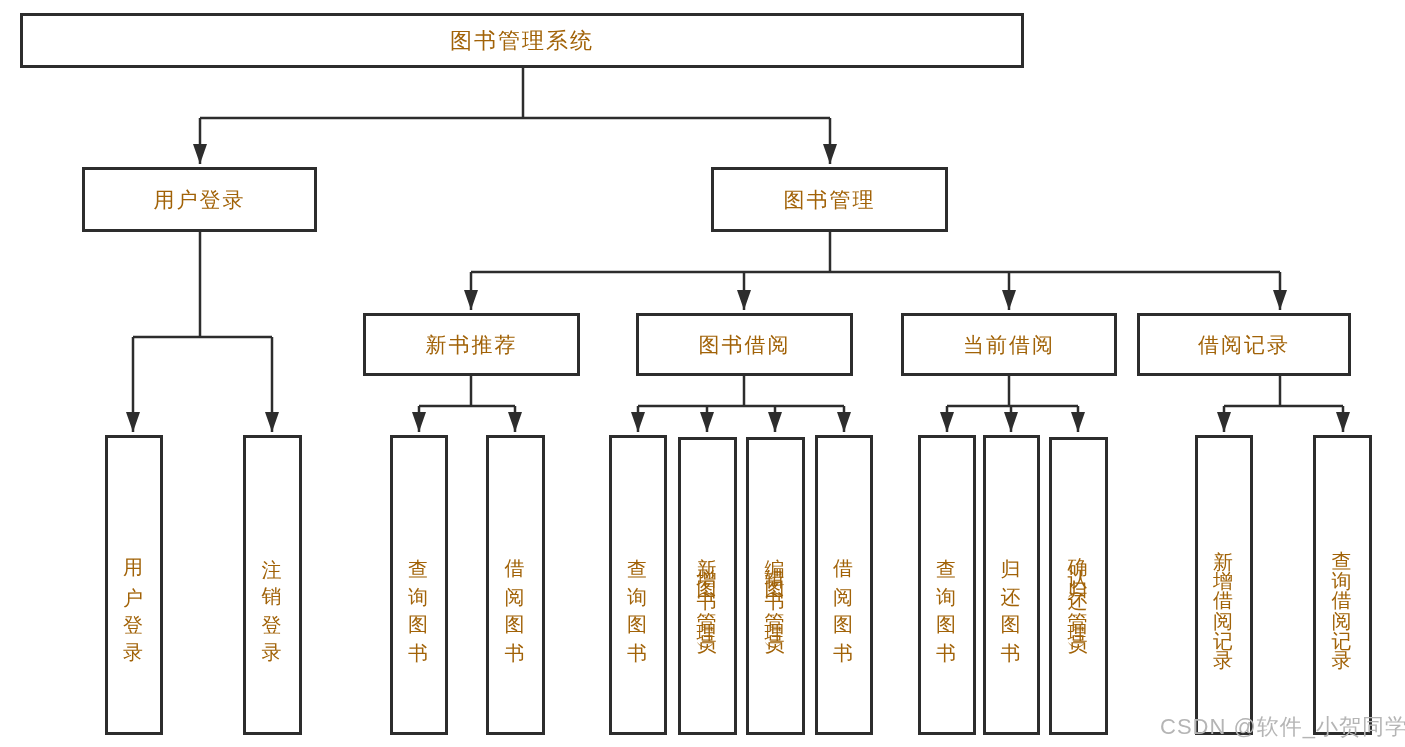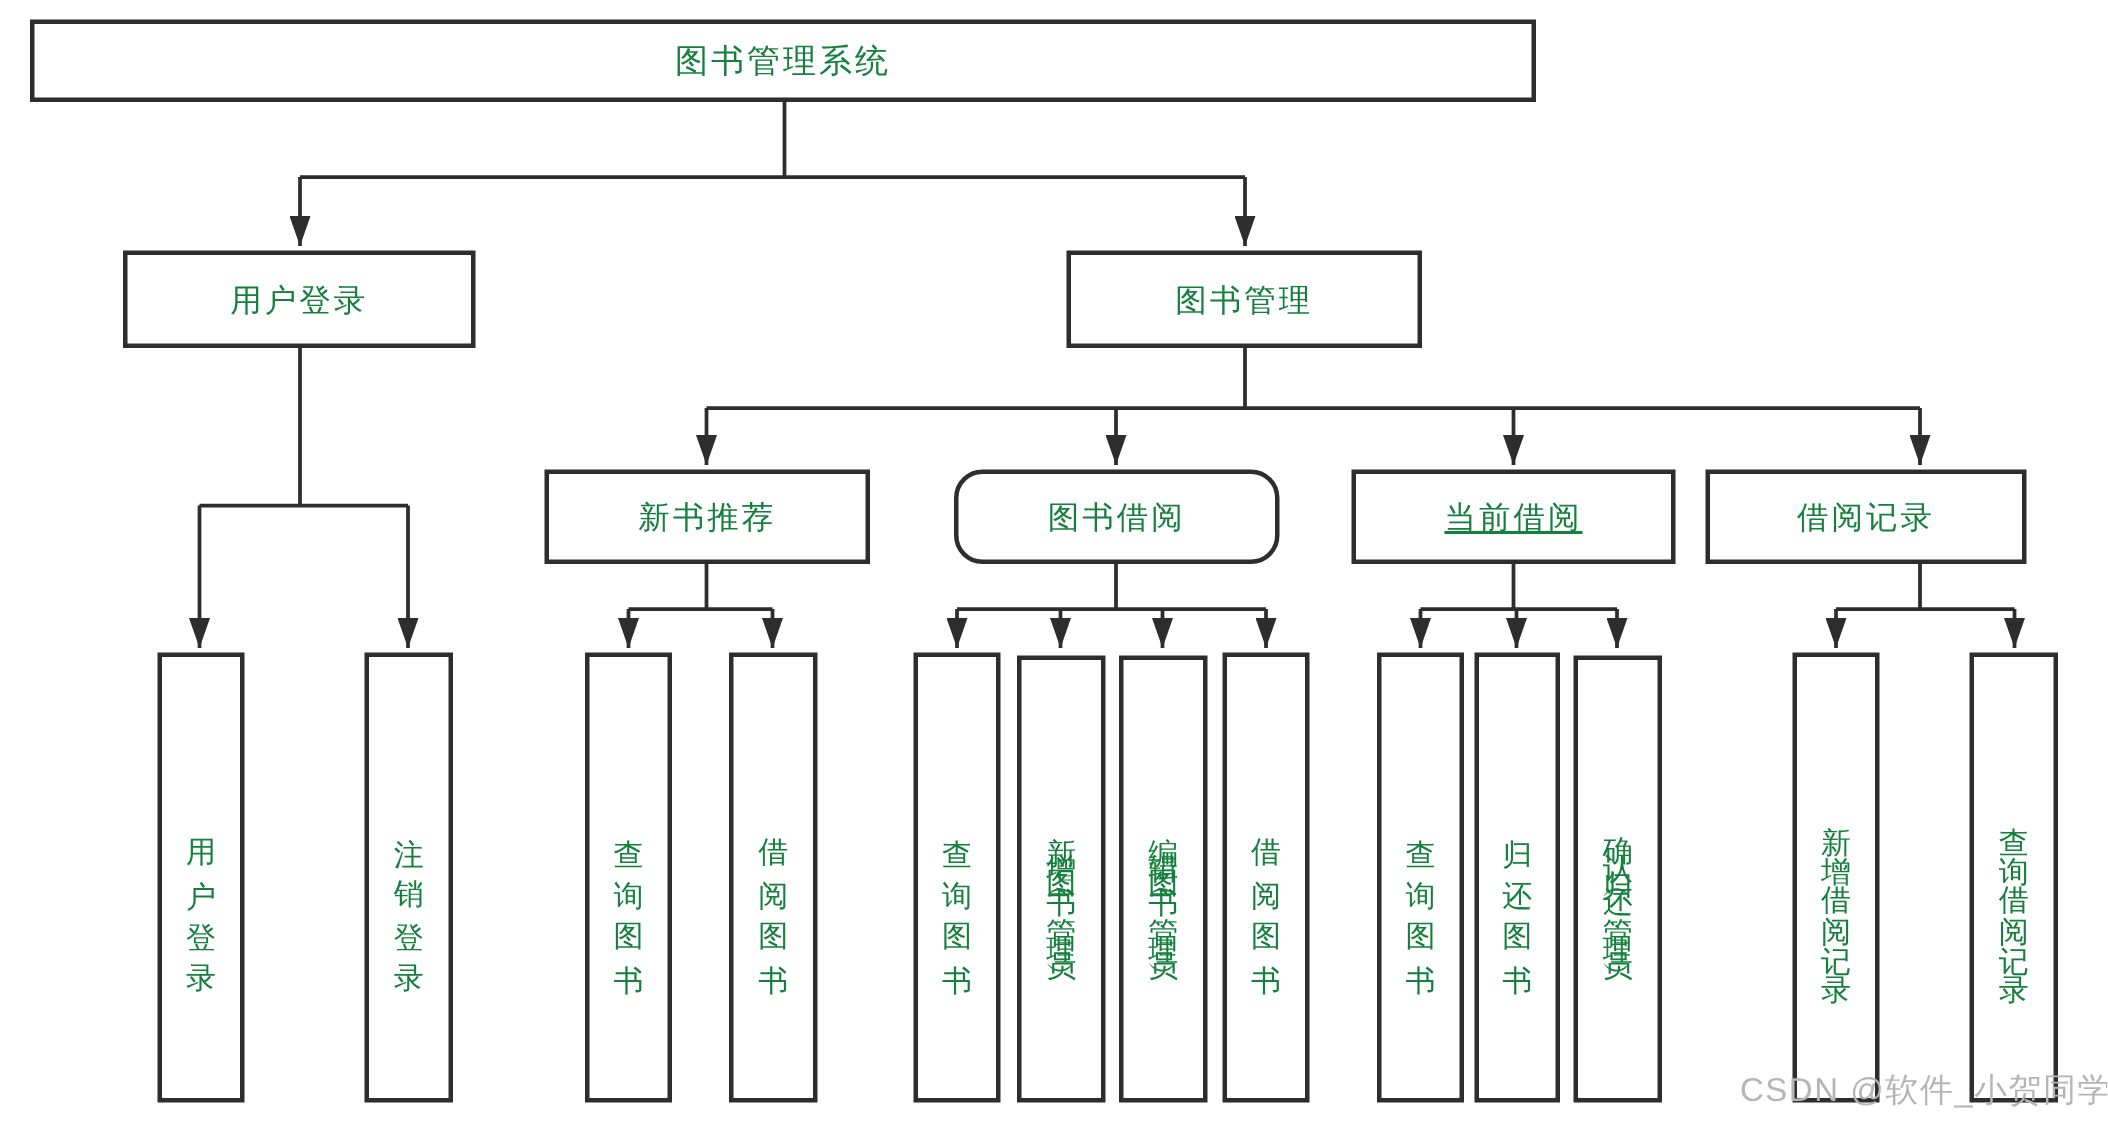--- a/index.html
+++ b/index.html
@@ -24,21 +24,21 @@
     z-index: 1;
   }
   .box {
     position: absolute;
     box-sizing: border-box;
     border: 3px solid #2d2d2d;
     background: #ffffff;
     display: flex;
     align-items: center;
     justify-content: center;
-    color: #15803d;
+    color: #a16207;
     z-index: 2;
   }
   .hbox {
     font-size: 21px;
     letter-spacing: 2px;
     white-space: nowrap;
   }
   .root-box {
     font-size: 22px;
   }
@@ -141,24 +141,24 @@
   <div class="box hbox" style="left:82px; top:167px; width:235px; height:65px;">
     <span>用户登录</span>
   </div>
   <div class="box hbox" style="left:363px; top:313px; width:217px; height:63px;">
     <span>新书推荐</span>
   </div>
 
   <div class="box hbox" style="left:711px; top:167px; width:237px; height:65px;">
     <span>图书管理</span>
   </div>
-  <div class="box hbox" style="left:636px; top:313px; width:217px; height:63px;border-radius:19px;">
+  <div class="box hbox" style="left:636px; top:313px; width:217px; height:63px;">
     <span>图书借阅</span>
   </div>
-  <div class="box hbox" style="left:901px; top:313px; width:216px; height:63px;text-decoration:underline;">
+  <div class="box hbox" style="left:901px; top:313px; width:216px; height:63px;">
     <span>当前借阅</span>
   </div>
   <div class="box hbox" style="left:1137px; top:313px; width:214px; height:63px;">
     <span>借阅记录</span>
   </div>
 
   <div class="box vbox sp-wide" style="left:105px; top:435px; width:58px; height:300px;">
     <span class="vtext">用户登录</span>
   </div>
   <div class="box vbox sp-wide" style="left:243px; top:435px; width:59px; height:300px;">

